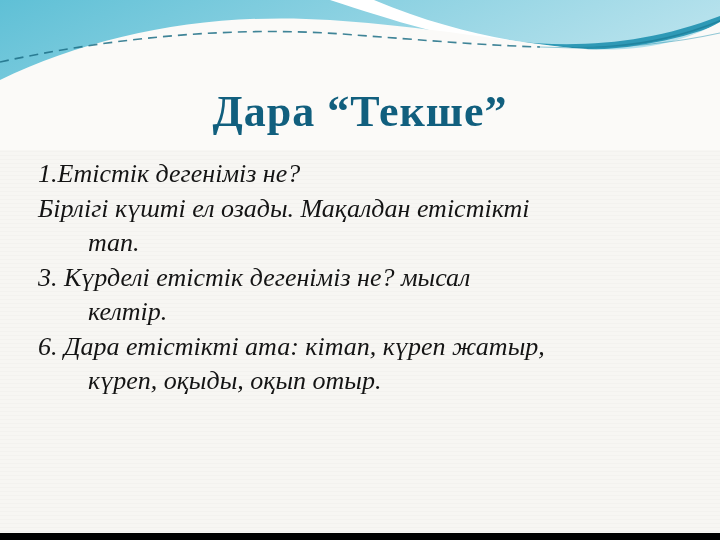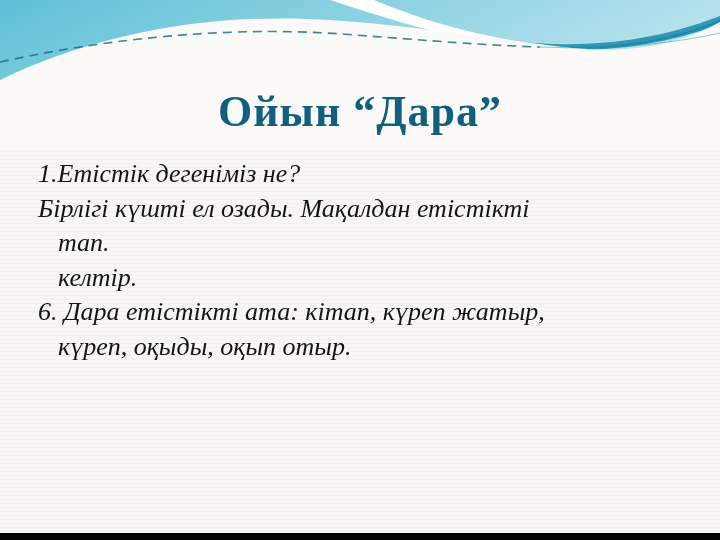--- a/index.html
+++ b/index.html
@@ -58,21 +58,21 @@
 
   .ln {
     font-family: "Liberation Serif", serif;
     font-style: italic;
     font-size: 26px;
     line-height: 34.5px;
     color: var(--text-color);
     white-space: nowrap;
   }
   .ln.first { padding-left: 38px; }
-  .ln.wrap  { padding-left: 58px; }
+  .ln.wrap  { padding-left: 88px; }
 
   .footer-bar {
     position: absolute;
     left: 0; bottom: 0;
     width: 720px; height: 7px;
     background: var(--bar-color);
     z-index: 3;
   }
 </style>
 </head>
@@ -95,25 +95,26 @@
     <path d="M480,40 C575,54 650,50 722,20" stroke="#1d7e9a" stroke-width="1.5" fill="none" opacity="0.8"></path>
 
     <path d="M330,0 L374,0 C455,34 530,46 588,49 L560,52 C478,46 415,28 330,0 Z" fill="#ffffff"></path>
 
     <path d="M0,80 C95,34 210,12 330,20 C430,27 505,41 572,48 C645,55 692,38 720,22 L720,150 L0,150 Z" fill="#fbfaf8"></path>
 
     <path d="M0,62 C110,38 230,26 342,34 C435,41 480,45 540,47" stroke="#1d6e86" stroke-width="1.6" fill="none" stroke-dasharray="9 6" opacity="0.85"></path>
     <path d="M540,47 C610,50 670,44 720,33" stroke="#2795b3" stroke-width="1.2" fill="none" opacity="0.5"></path>
   </svg>
 
-  <h1 class="slide-title">Ойын “Дара”</h1>
+  <h1 class="slide-title">Дара “Текше”</h1>
 
   <div class="slide-body">
     <div class="ln first">1.Етістік дегеніміз не?</div>
     <div class="ln first">Бірлігі күшті ел озады. Мақалдан етістікті</div>
     <div class="ln wrap">тап.</div>
+    <div class="ln first">3. Күрделі етістік дегеніміз не? мысал</div>
     <div class="ln wrap">келтір.</div>
     <div class="ln first">6. Дара етістікті ата: кітап, күреп жатыр,</div>
     <div class="ln wrap">күреп, оқыды, оқып отыр.</div>
   </div>
 
   <div class="footer-bar"></div>
 </div>
 
 </body></html>

